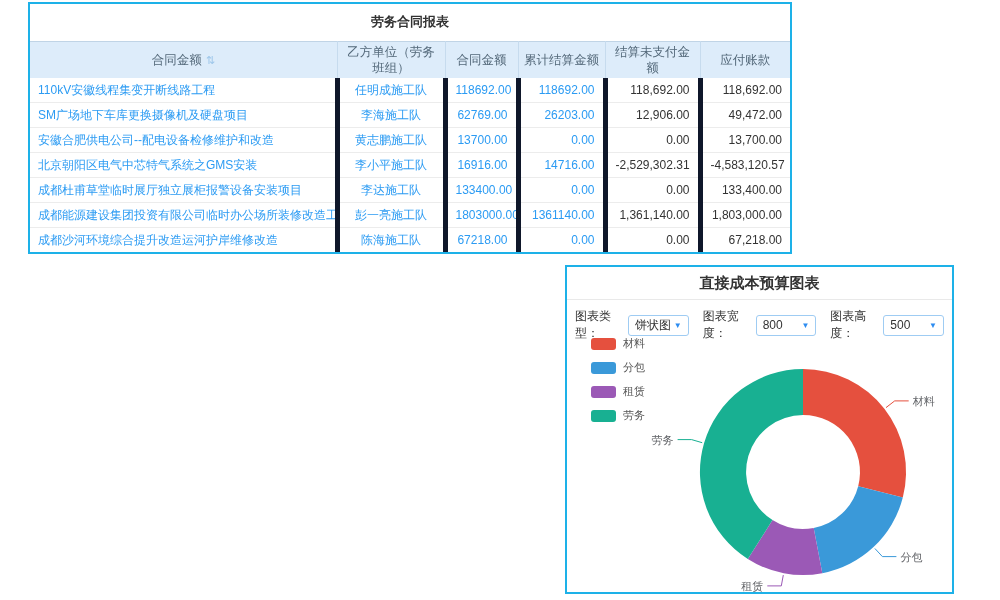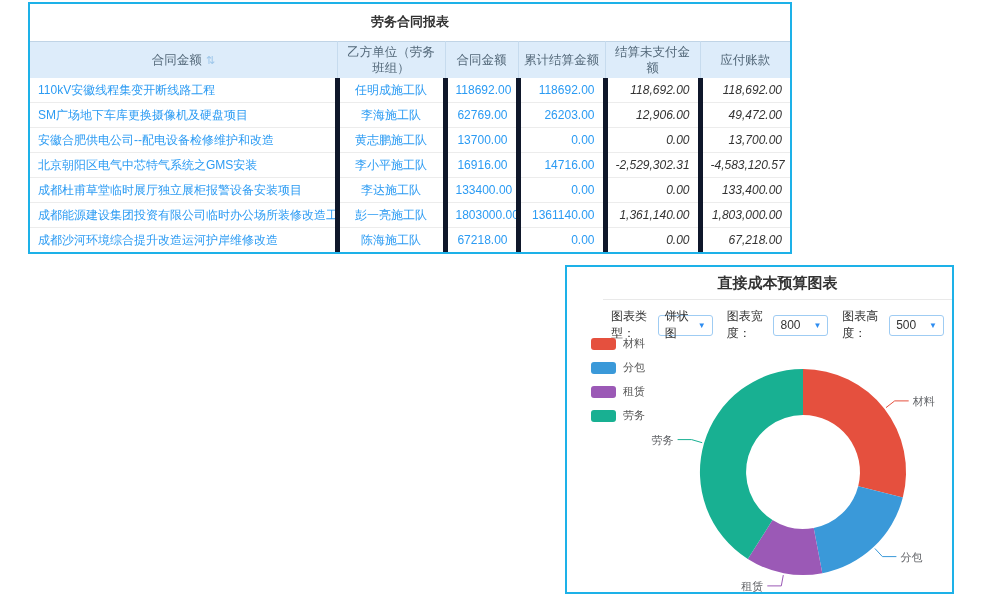--- a/index.html
+++ b/index.html
@@ -15,26 +15,26 @@
   thead th { background:#ddecfa; color:#54697a; font-weight:normal; font-size:12.5px;
              line-height:16px; padding:2px 4px; text-align:center; vertical-align:middle;
              border-right:1px solid #c6dbee; border-top:1px solid #c0d4e6; height:36px; }
   thead th:last-child { border-right:none; }
   tbody td { font-size:12px; line-height:16px; padding:4px 8px;
              border-bottom:1px solid #ececec; border-right:5px solid #0f172a;
              white-space:nowrap; overflow:hidden; }
   tbody td:last-child { border-right:none; }
   tbody tr:last-child td { border-bottom:none; }
   .c-blue { color:#2b9bf3; }
-  .c-dark { color:#333;font-style:italic; }
+  .c-dark { color:#333; }
   .ta-l { text-align:left; } .ta-c { text-align:center; } .ta-r { text-align:right; }
   .sort-ico { color:#9ec7ea; font-size:11px; margin-left:4px; cursor:pointer; }
 
   
-  #chart-panel { left:565px; top:265px; width:389px; height:329px;padding-left:36px; }
+  #chart-panel { left:565px; top:265px; width:389px; height:329px; }
   .chart-title { text-align:center; font-size:15px; font-weight:bold; color:#333;
                  padding:7px 0 6px; border-bottom:1px solid #e9e9e9; }
   .controls { display:flex; align-items:center; padding:8px 8px 0 8px; gap:14px;
               font-size:12px; color:#333; }
   .ctl-group { display:flex; align-items:center; }
   .select-box { display:inline-flex; width:70px; justify-content:space-between;
                 align-items:center; border:1px solid #9fccf3; border-radius:3px;
                 height:21px; padding:0 6px; margin-left:3px; background:#fff;
                 font-size:12px; color:#333; cursor:pointer; }
   .caret { color:#2d8cf0; font-size:8px; }

